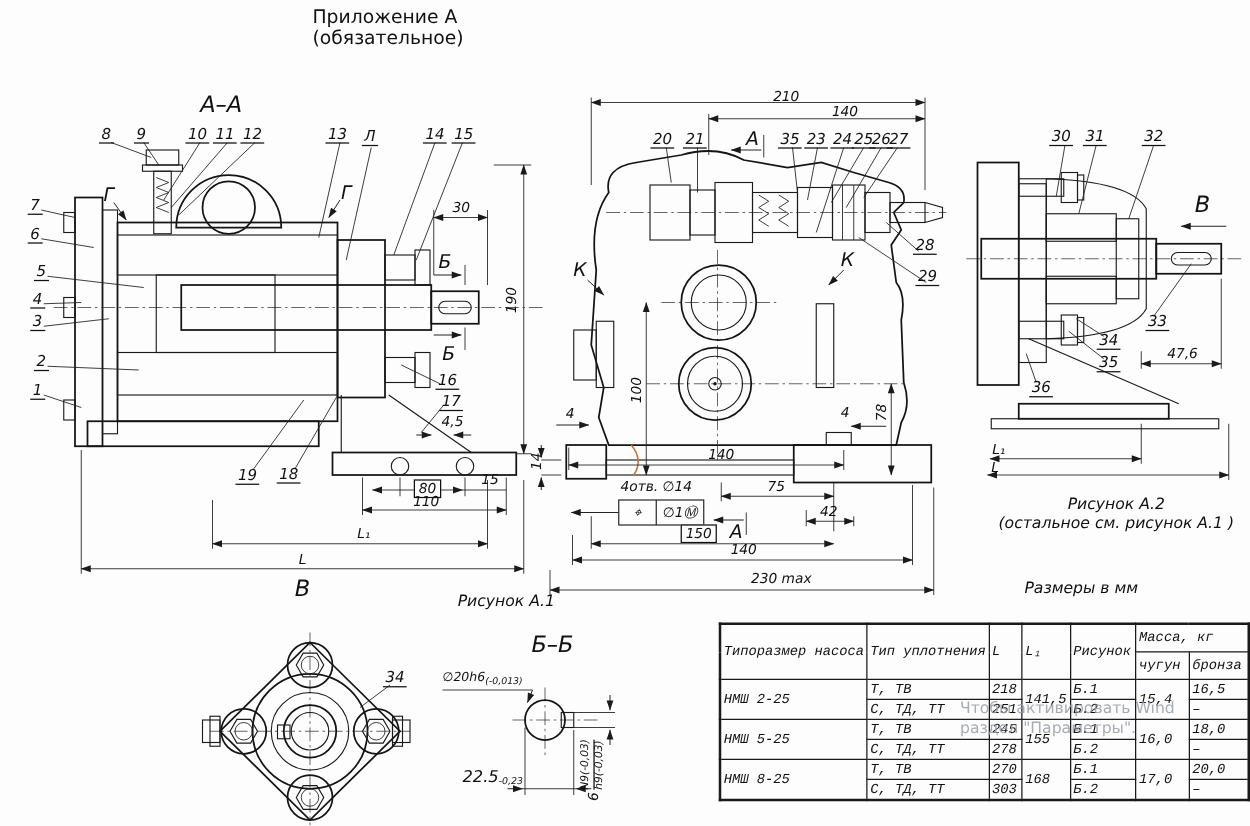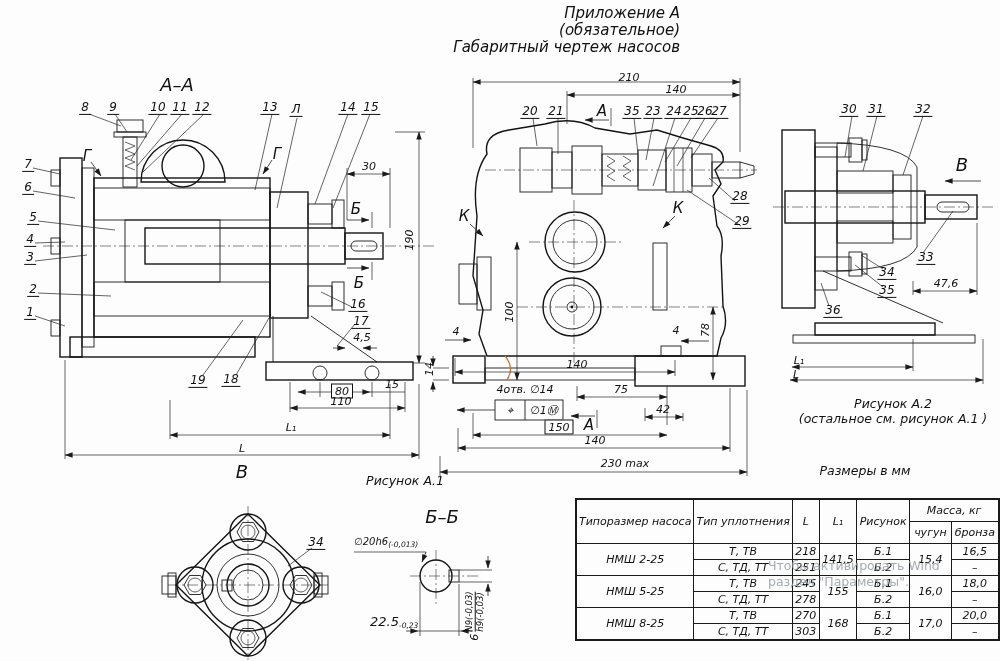--- a/index.html
+++ b/index.html
@@ -16,29 +16,29 @@
      font-style:italic;font-size:11px;color:#111;}
   .tL{transform:translate(0,-50%);}
   .rot{transform:translate(-50%,-50%) rotate(-90deg);}
   .co{font-size:12px;border-bottom:1px solid #111;padding:0 2px;line-height:1.1;}
   .mark{font-size:15px;}
   .big{font-size:18px;}
   .cap{font-size:12.5px;}
   .box{border:1px solid #111;padding:0 3px;background:#fdfdfd;}
   .sub{font-size:7.5px;vertical-align:-2px;font-style:italic;}
   .fig{position:absolute;}
-  .title-block{position:absolute;left:250px;top:5px;width:430px;text-align:right;
-               font-style:italic;font-size:15px;line-height:17px;}
+  .title-block{position:absolute;left:250px;top:5px;width:430px;text-align:left;
+               font-size:15px;line-height:17px;}
   .frac{display:inline-flex;flex-direction:column;font-size:8.5px;line-height:1.15;
         vertical-align:middle;margin-left:2px;}
   .frac>span:first-child{border-bottom:0.8px solid #111;}
   table.spec{position:absolute;left:575px;top:498px;border-collapse:collapse;table-layout:fixed;
              font-style:italic;font-size:11px;color:#111;}
-  table.spec td{border:1px solid #1a1a1a;text-align:center;padding:0 2px;overflow:hidden;
-                white-space:nowrap;height:15px;}
+  table.spec td{border:1px solid #1a1a1a;padding:0 2px;overflow:hidden;
+                white-space:nowrap;height:15px;font-family:Liberation Mono, monospace;}
   table.spec tr.hdr td{height:21px;}
   table.spec{border:2px solid #1a1a1a;}
   table.spec tr.grp td{border-top:1.8px solid #1a1a1a;}
   .watermark{position:absolute;left:768px;top:552px;pointer-events:none;
              color:rgba(150,158,166,0.85);font-family:"DejaVu Sans",sans-serif;}
   .watermark .w1{font-size:19px;}
   .watermark .w2{font-size:12.5px;margin-top:6px;text-align:right;}
   .watermark .w3{font-size:12.5px;margin-top:1px;}
 </style>
 </head>
@@ -66,21 +66,20 @@
       </marker>
       <marker id="ms" viewBox="0 0 10 10" refX="0.5" refY="5" markerWidth="10" markerHeight="8" orient="auto" markerUnits="userSpaceOnUse">
         <path d="M10,1.6 L0,5 L10,8.4 Z" fill="#1a1a1a"></path>
       </marker>
     </defs>
   </svg>
 
   <div class="title-block">
     <div>Приложение А</div>
     <div>(обязательное)</div>
-    <div>Габаритный чертеж насосов</div>
   </div>
 
   <div class="fig" style="left:15px;top:70px;width:430px;height:420px">
     <svg width="430" height="420">
       <line x1="28" y1="176" x2="420" y2="176" class="cl"></line>
 
       <rect x="45" y="88" width="22" height="199" class="ol" fill="url(#ph)"></rect>
       <rect x="67" y="98" width="12" height="179" class="ml" fill="#fff"></rect>
       <rect x="36" y="100" width="9" height="16" class="ml" fill="url(#ph)"></rect>
       <rect x="36" y="168" width="9" height="16" class="ml" fill="url(#ph)"></rect>

